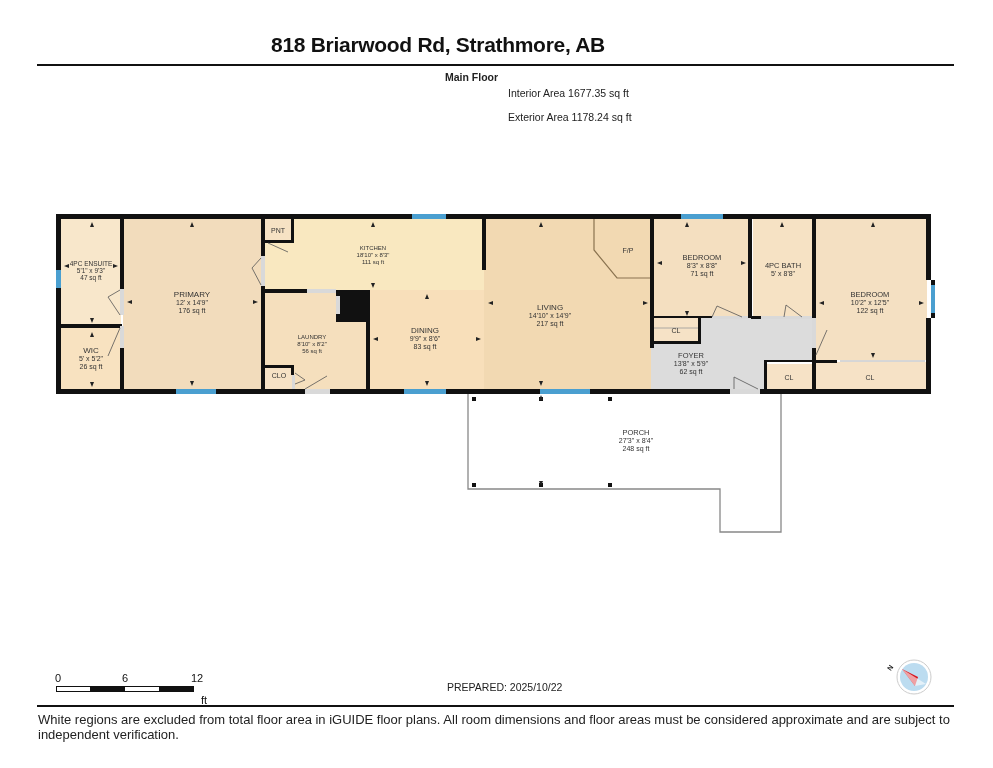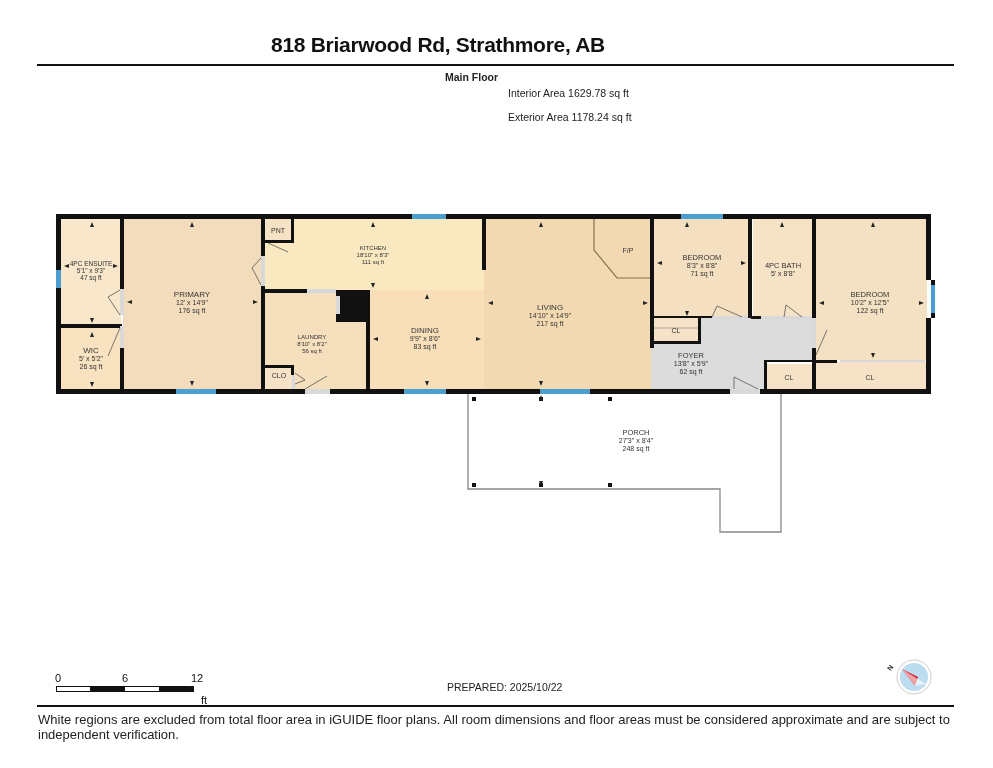--- a/index.html
+++ b/index.html
@@ -16,21 +16,21 @@
   .disclaimer { position: absolute; left: 38px; top: 712px; font-size: 13px; color: #222; }
   .compass { position: absolute; left: 885px; top: 656px; }
 </style>
 </head>
 <body>
 
 <div class="title">818 Briarwood Rd, Strathmore, AB</div>
 <div class="rule" style="top:64px;"></div>
 <div class="area-label bold" style="left:445px; top:71px;">Main Floor</div>
 <div class="area-label" style="left:508px; top:71px;margin-top:40px;">Exterior Area 1178.24 sq ft</div>
-<div class="area-label" style="left:508px; top:87px;">Interior Area 1629.78 sq ft</div>
+<div class="area-label" style="left:508px; top:87px;">Interior Area 1677.35 sq ft</div>
 
 <svg class="plan" width="993" height="768">
 
   <g>
     <polyline points="468,392 468,489 720,489 720,532 781,532 781,392" fill="#ffffff" stroke="#888" stroke-width="1.3"></polyline>
     <g fill="#111">
       <rect x="472" y="397" width="4" height="4"></rect>
         <rect x="539" y="397" width="4" height="4"></rect>
         <rect x="608" y="397" width="4" height="4"></rect>
       <rect x="472" y="483" width="4" height="4"></rect>

